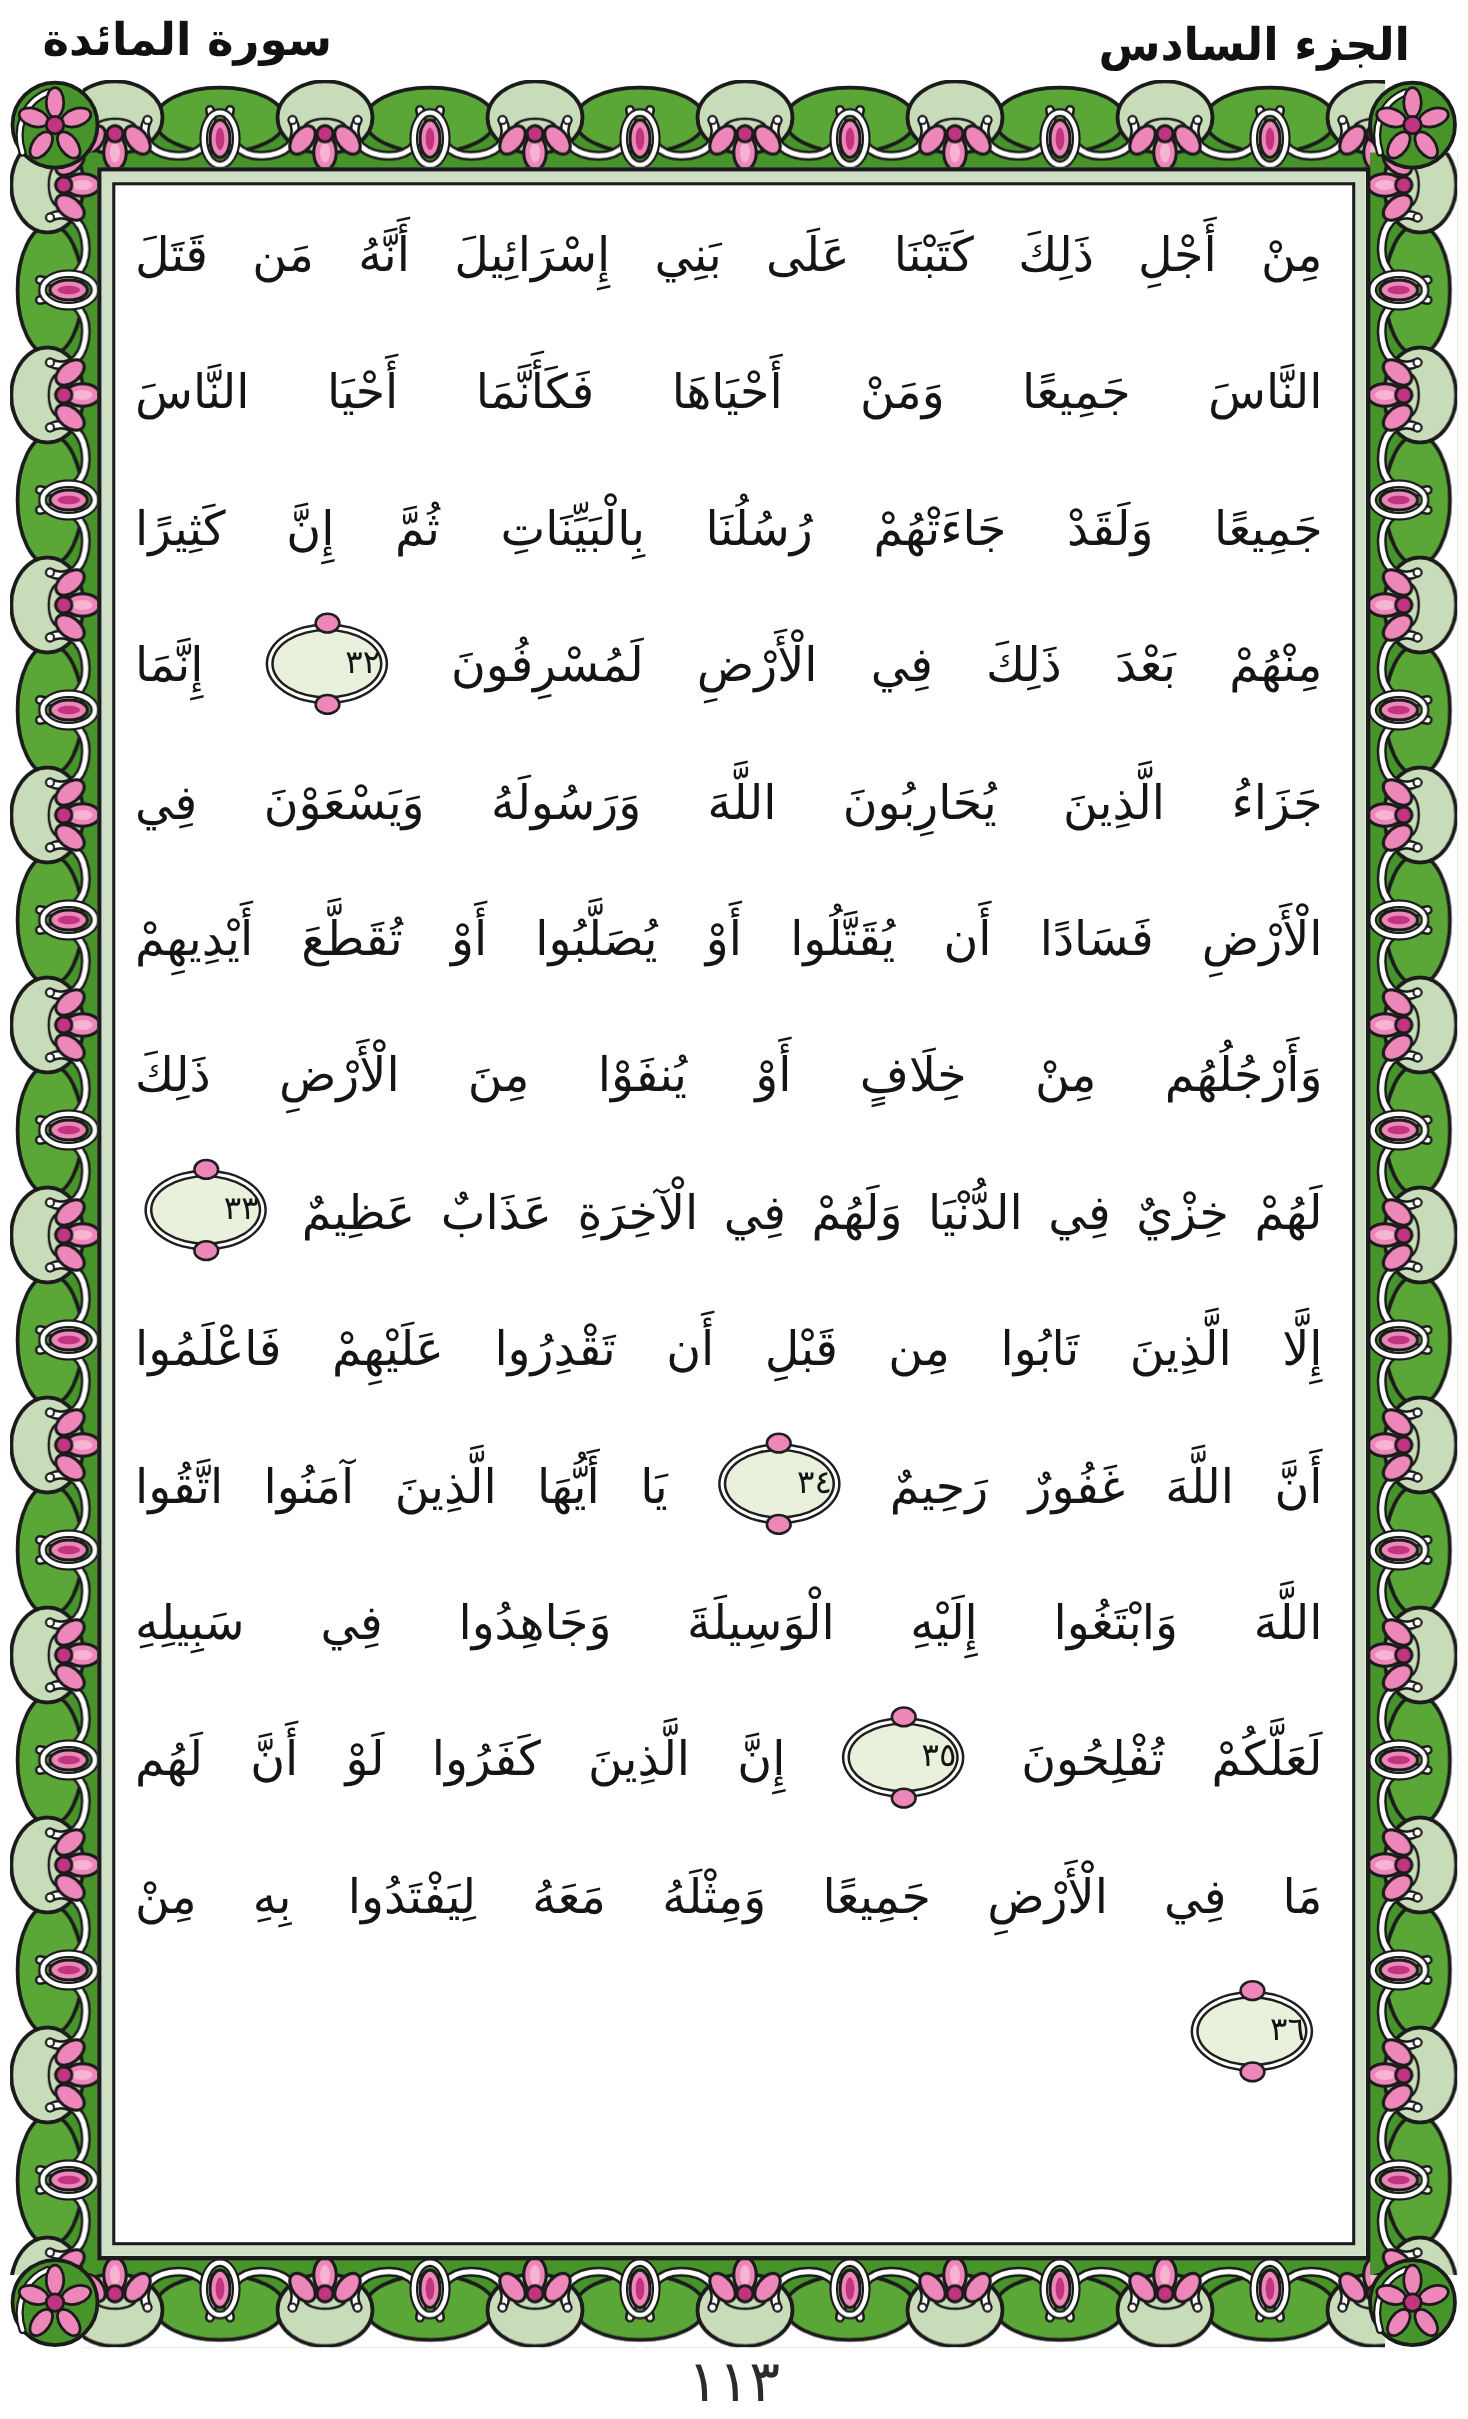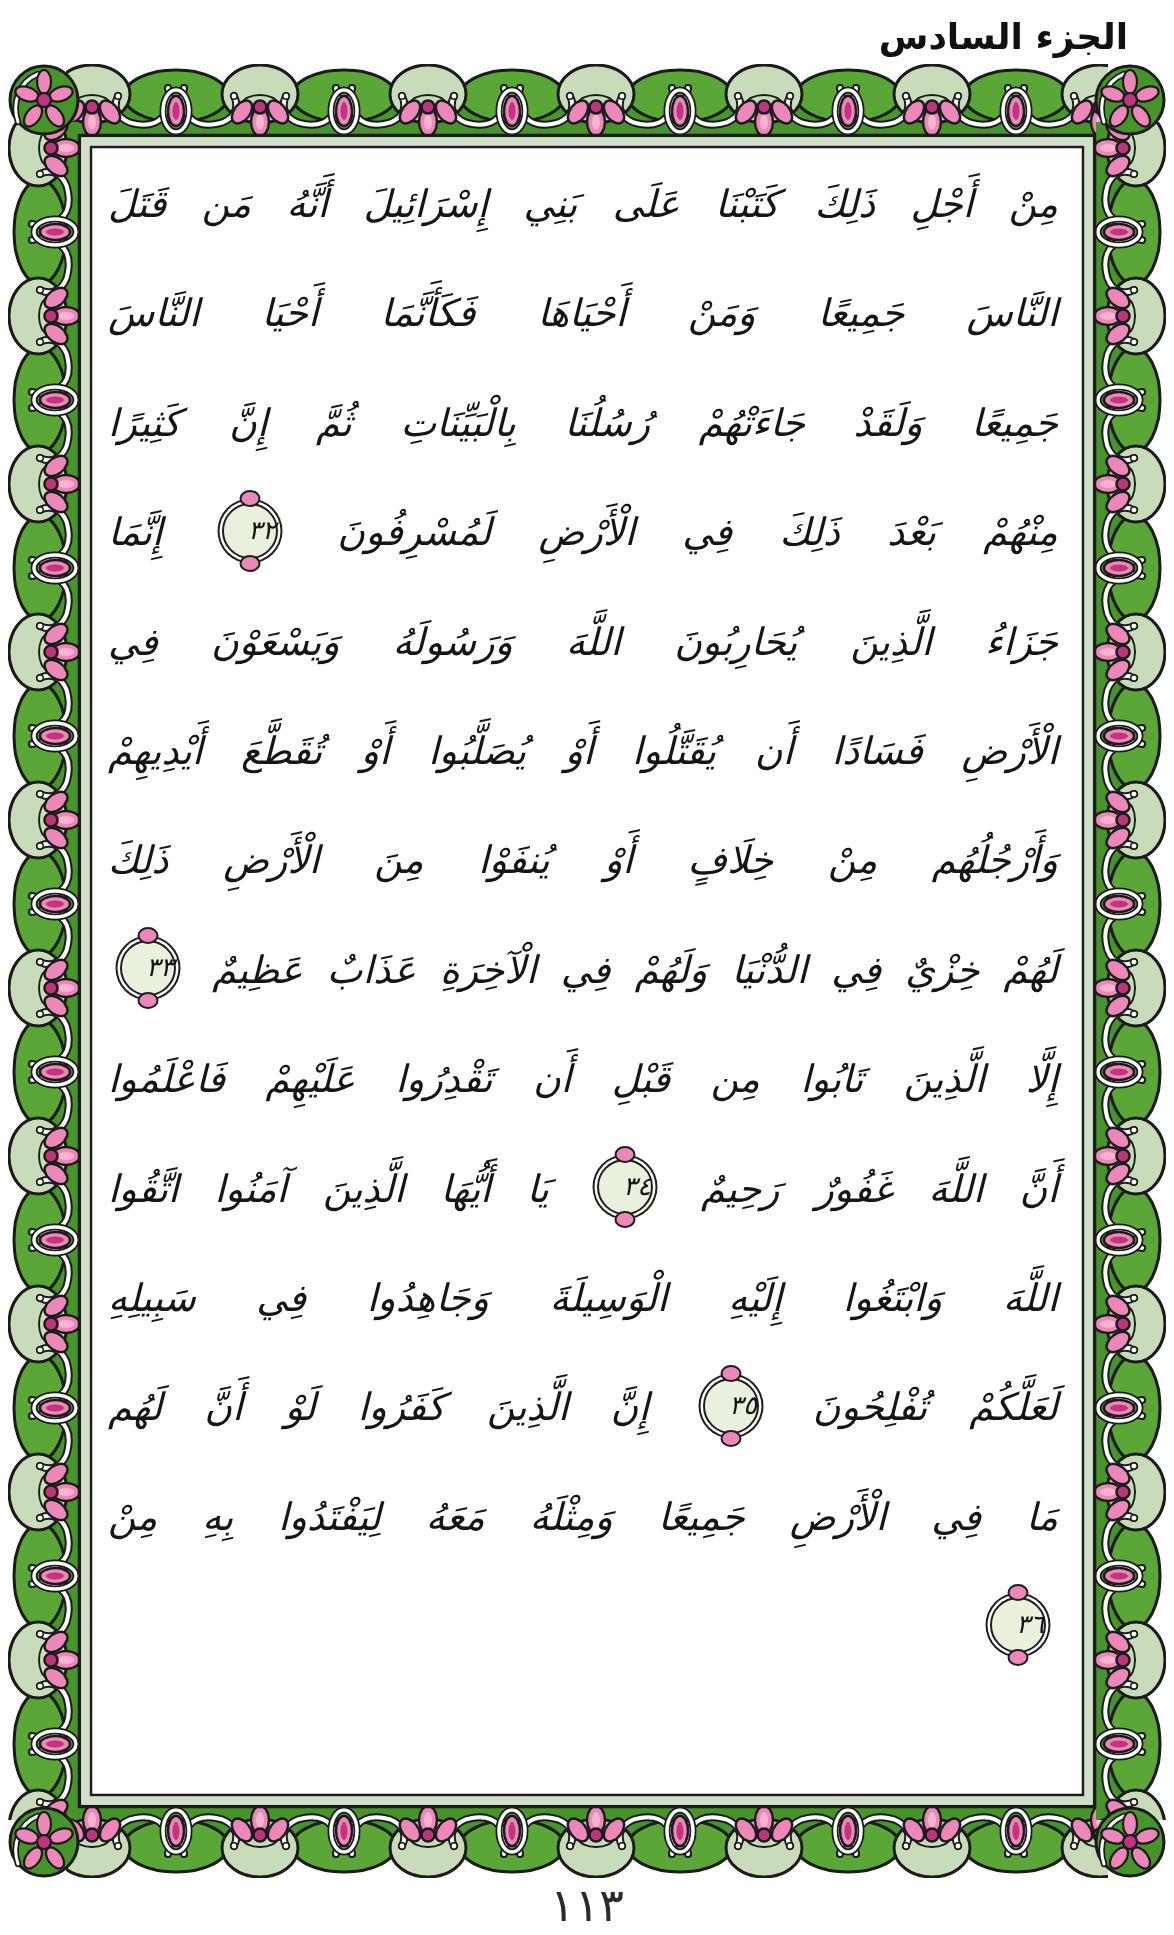--- a/index.html
+++ b/index.html
@@ -14,36 +14,36 @@
   .hdr-juz{top:16px;right:46px;}
   .hdr-surah{top:12px;left:34px;}
 
   
   .border-svg{position:absolute;left:8px;top:64px;width:1158px;height:1814px;}
 
   
   .content{
     position:absolute;left:102px;top:150px;width:962px;height:1642px;
     direction:rtl;
-    font-style:italic;
   }
   .qline{
     height:109.4px;line-height:109.4px;
     text-align:justify;text-align-last:justify;
     font-size:38px;color:#151515;direction:rtl;
     padding:0 6px;box-sizing:border-box;
   }
   .qtext{white-space:normal;}
   .ayah-marker{
     display:inline-block;vertical-align:middle;
     width:52px;height:52px;border-radius:50%;
     background:#e9f1dd;border:2.5px solid #1e1e1e;
     box-shadow:0 0 0 2.5px #ffffff,0 0 0 4.5px #1e1e1e;
     margin:0 12px;position:relative;top:-4px;
     text-align:center;
+    padding-left:33px;
   }
   .ayah-marker::before,.ayah-marker::after{
     content:"";position:absolute;left:50%;transform:translateX(-50%);
     width:17px;height:13px;background:#ee87b9;border:2px solid #1e1e1e;border-radius:50%;
   }
   .ayah-marker::before{top:-15px;}
   .ayah-marker::after{bottom:-15px;}
   .ayah-num{
     display:block;width:100%;line-height:50px;font-size:26px;color:#141414;
   }
@@ -53,20 +53,21 @@
     position:absolute;left:0;right:0;top:1878px;text-align:center;
     font-size:46px;color:#2b2b2b;letter-spacing:4px;
   }
 </style>
 </head>
 <body>
 
 <div class="page">
 
   <div class="hdr hdr-juz">الجزء السادس</div>
+  <div class="hdr hdr-surah">سورة المائدة</div>
 
   <svg class="border-svg" viewBox="0 0 1158 1814" aria-hidden="true">
     <defs>
 
       <g id="btile">
         <rect x="0" y="0" width="168" height="46" fill="#47942a"></rect>
         <ellipse cx="0" cy="38" rx="52" ry="26" fill="#5aa637" stroke="#1b1b1b" stroke-width="3"></ellipse>
         <ellipse cx="168" cy="38" rx="52" ry="26" fill="#5aa637" stroke="#1b1b1b" stroke-width="3"></ellipse>
         <ellipse cx="84" cy="40" rx="38" ry="29" fill="#c9dcba" stroke="#1b1b1b" stroke-width="3"></ellipse>
 

